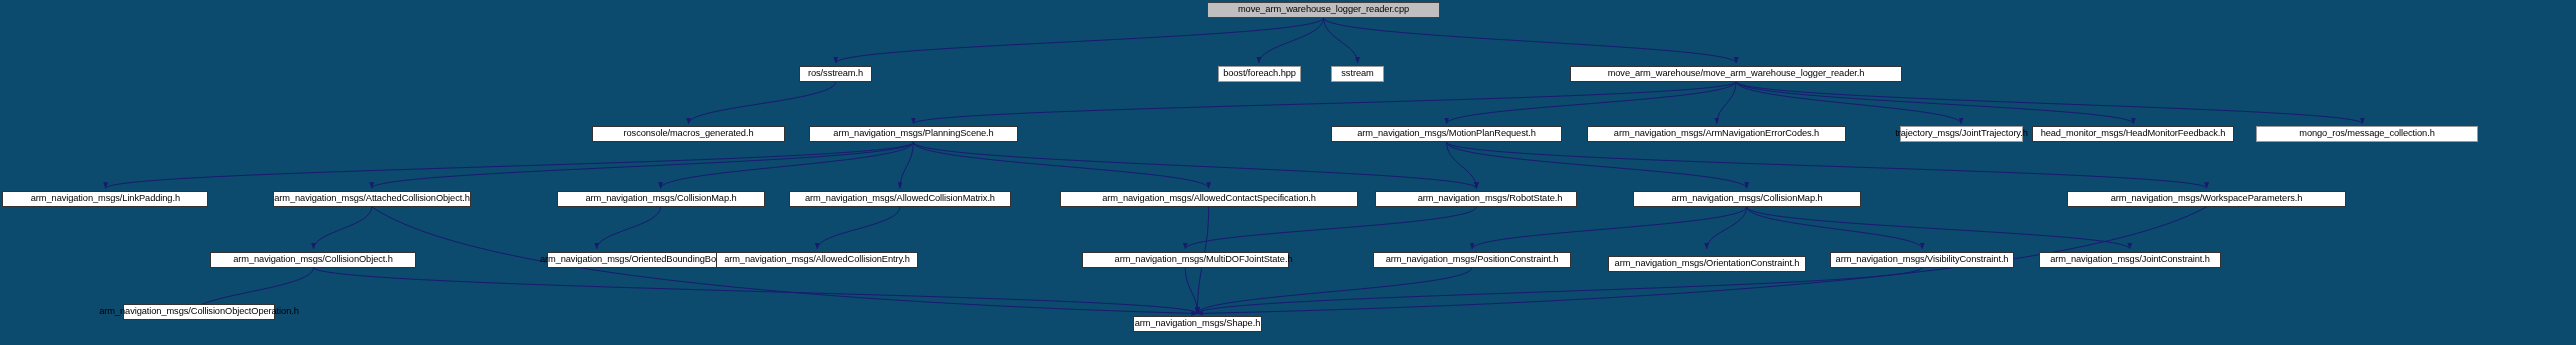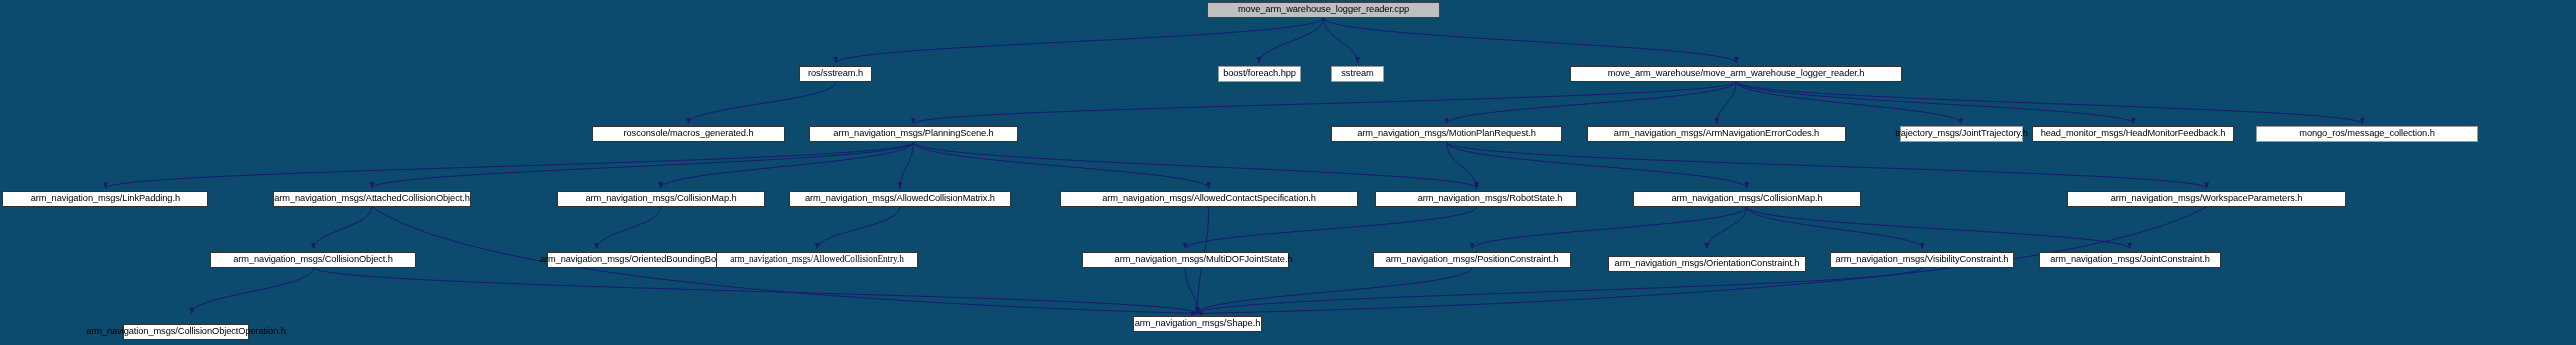--- a/index.html
+++ b/index.html
@@ -110,23 +110,23 @@
       <div class="node strong" style="left: 2.4px; top: 191px; width: 206px;">arm_navigation_msgs/LinkPadding.h</div>
       <div class="node strong" style="left: 273px; top: 191px; width: 198px;">arm_navigation_msgs/AttachedCollisionObject.h</div>
       <div class="node strong" style="left: 557px; top: 191px; width: 208px;">arm_navigation_msgs/CollisionMap.h</div>
       <div class="node strong" style="left: 789px; top: 191px; width: 222px;">arm_navigation_msgs/AllowedCollisionMatrix.h</div>
       <div class="node strong" style="left: 1060px; top: 191px; width: 298px;">arm_navigation_msgs/AllowedContactSpecification.h</div>
       <div class="node strong" style="left: 1375px; top: 191px; width: 202px; padding-left: 32px;">arm_navigation_msgs/RobotState.h</div>
       <div class="node strong" style="left: 1633px; top: 191px; width: 228px;">arm_navigation_msgs/CollisionMap.h</div>
       <div class="node strong" style="left: 2067px; top: 191px; width: 279px;">arm_navigation_msgs/WorkspaceParameters.h</div>
       <div class="node strong" style="left: 210px; top: 252px; width: 206px;">arm_navigation_msgs/CollisionObject.h</div>
       <div class="node strong" style="left: 510px; top: 252px; width: 174px; margin-left: 37px;">arm_navigation_msgs/OrientedBoundingBox.h</div>
-      <div class="node strong" style="left: 716px; top: 252px; width: 202px; font-family: Liberation Serif, serif;">arm_navigation_msgs/AllowedCollisionEntry.h</div>
+      <div class="node strong" style="left: 716px; top: 252px; width: 202px;">arm_navigation_msgs/AllowedCollisionEntry.h</div>
       <div class="node strong" style="left: 1082px; top: 252px; width: 207px; padding-left: 40px;">arm_navigation_msgs/MultiDOFJointState.h</div>
       <div class="node strong" style="left: 1373px; top: 252px; width: 198px;">arm_navigation_msgs/PositionConstraint.h</div>
       <div class="node strong" style="left: 1608px; top: 256px; width: 198px;">arm_navigation_msgs/OrientationConstraint.h</div>
       <div class="node strong" style="left: 1830px; top: 252px; width: 184px;">arm_navigation_msgs/VisibilityConstraint.h</div>
       <div class="node strong" style="left: 2039px; top: 252px; width: 182px;">arm_navigation_msgs/JointConstraint.h</div>
-      <div class="node strong" style="left: 123px; top: 324px; width: 126px;">arm_navigation_msgs/CollisionObjectOperation.h</div>
+      <div class="node strong" style="left: 123px; top: 304px; width: 152px;">arm_navigation_msgs/CollisionObjectOperation.h</div>
       <div class="node strong" style="left: 1133px; top: 316px; width: 129px;">arm_navigation_msgs/Shape.h</div>
     </div>
 </div>
 
 
 </body></html>

